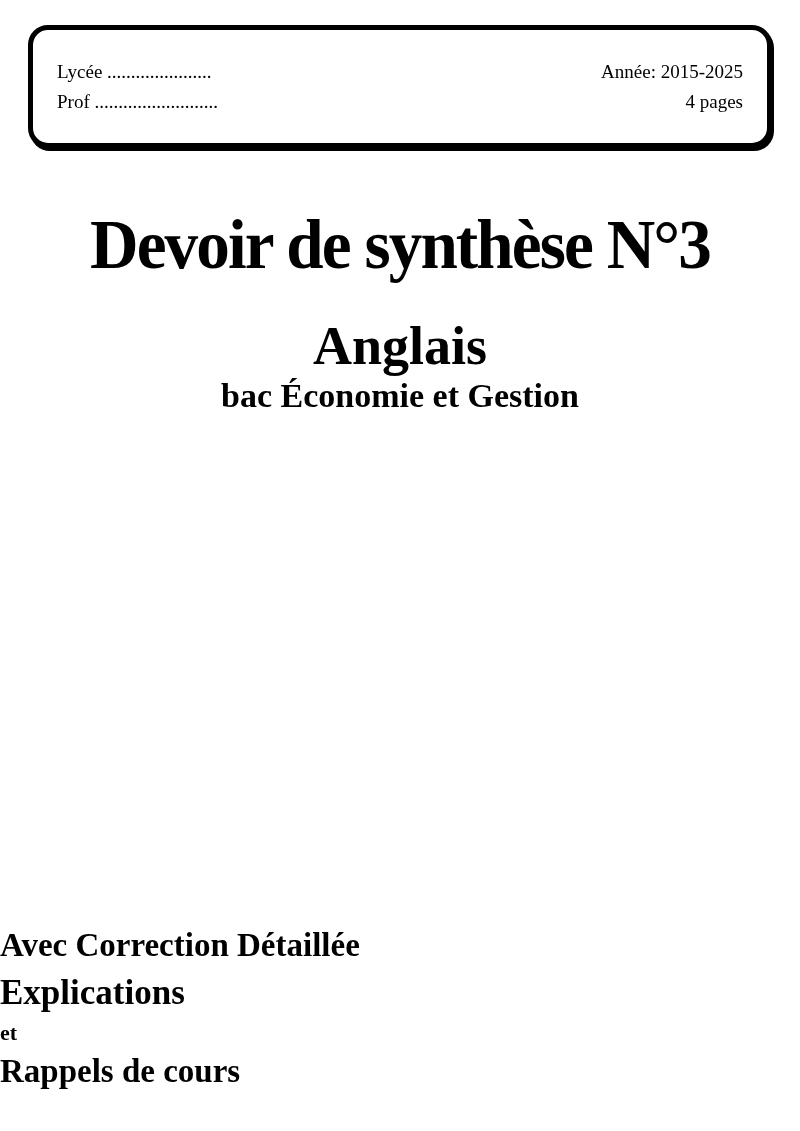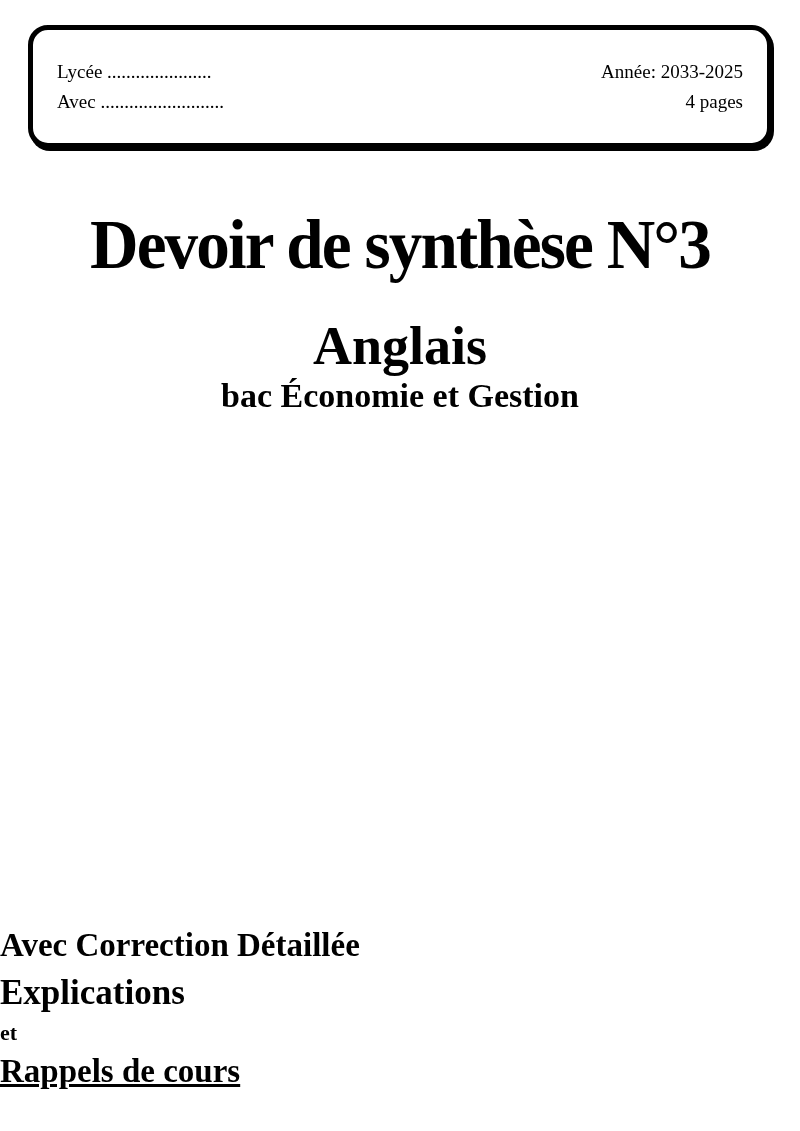--- a/index.html
+++ b/index.html
@@ -84,34 +84,34 @@
     position: absolute;
     left: 0;
     width: 100%;
     margin: 0;
     text-align: left;
     font-weight: 700;
   }
   .footer-line.l1 { top: 926px;  font-size: 33px; line-height: 38px; }
   .footer-line.l2 { top: 978px;  font-size: 35px; line-height: 30px; }
   .footer-line.l3 { top: 1020px; font-size: 22px; line-height: 26px; }
-  .footer-line.l4 { top: 1052px; font-size: 33px; line-height: 38px; text-decoration: underline; }
+  .footer-line.l4 { top: 1052px; font-size: 33px; line-height: 38px; }
 </style>
 </head>
 <body>
 
 <div class="page">
 
   <div class="header-box">
     <div class="header-left">
       <div>Lycée ......................</div>
-      <div>Avec ..........................</div>
+      <div>Prof ..........................</div>
     </div>
     <div class="header-right">
-      <div>Année: 2033-2025</div>
+      <div>Année: 2015-2025</div>
       <div>4 pages</div>
     </div>
   </div>
 
   <h1 class="main-title">Devoir de synthèse N°3</h1>
 
   <h2 class="subject-title">Anglais</h2>
 
   <h3 class="level-title">bac Économie et Gestion</h3>
 

